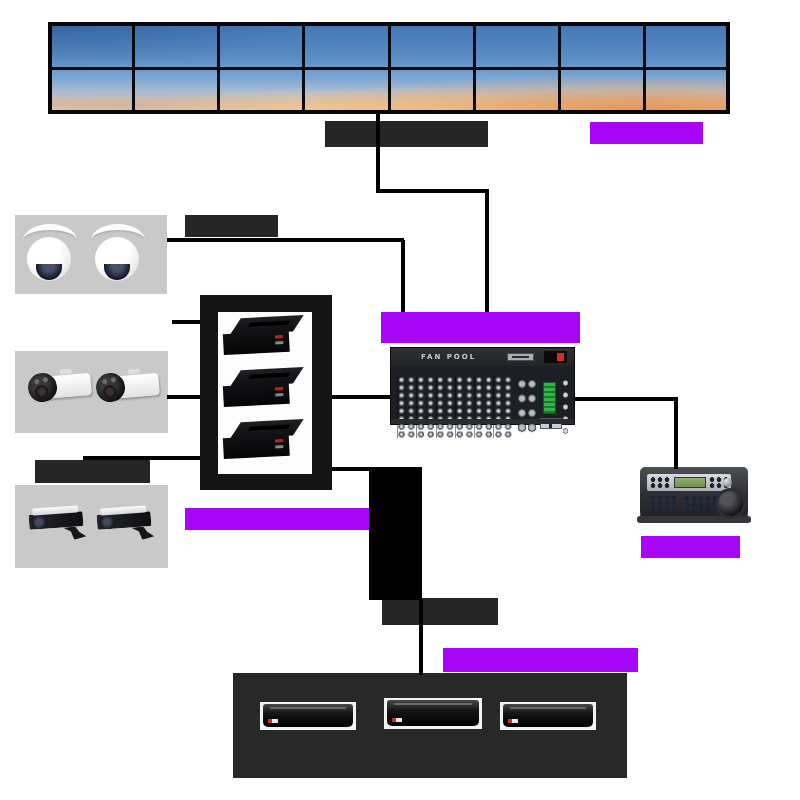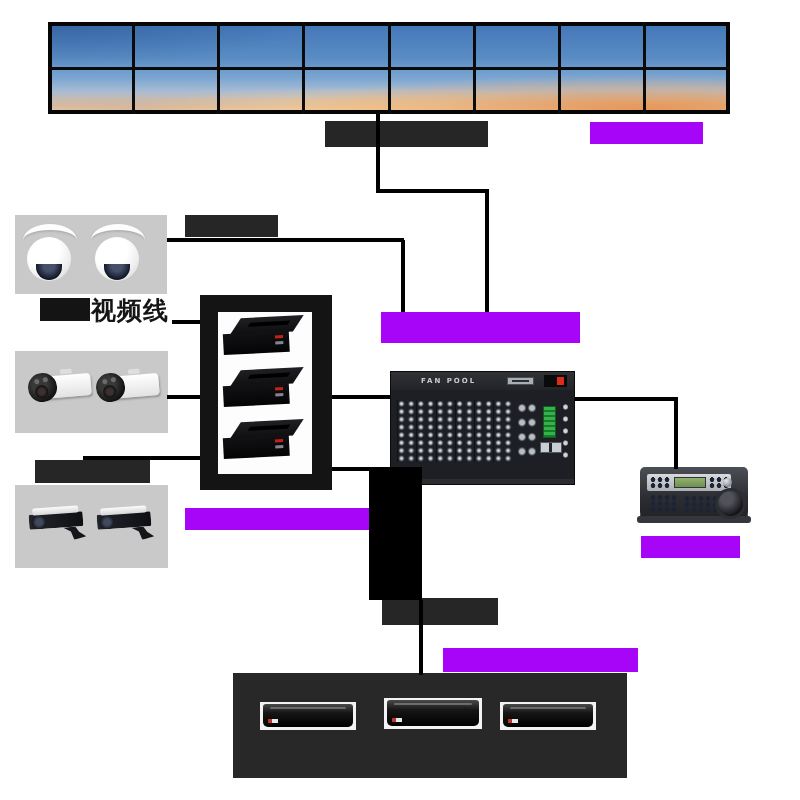--- a/index.html
+++ b/index.html
@@ -77,22 +77,22 @@
   .ddev:nth-child(1){left:5px;top:5px;} .ddev:nth-child(2){left:5px;top:57px;} .ddev:nth-child(3){left:5px;top:109px;}
   .d-top{position:absolute;left:13px;top:0;width:63px;height:16px;transform:skewX(-36deg);
     background:linear-gradient(#202024,#0f0f12);}
   .d-top i{position:absolute;left:13px;top:5px;width:40px;height:4px;background:#000;display:block;}
   .d-front{position:absolute;left:0;top:15px;width:66px;height:21px;
     background:linear-gradient(#121215,#040405);}
   .d-front i{position:absolute;right:6px;top:4px;width:8px;height:3px;background:#c22317;display:block;
     box-shadow:0 6px 0 #86878b;}
 
   
-  .matrix{left:390px;top:347px;width:185px;height:114px;background:#1c1d21;z-index:3;
-    border:1px solid #0a0a0a;box-sizing:border-box;margin-top:24px;}
+  .matrix{left:390px;top:347px;width:185px;height:78px;background:#1c1d21;z-index:3;
+    border:1px solid #0a0a0a;box-sizing:border-box;}
   .mx-top{position:absolute;left:0;top:0;right:0;height:18px;background:linear-gradient(#303134,#232427);
     border-bottom:1px solid #000;}
   .mx-title{position:absolute;left:30px;top:5px;font-size:7px;font-weight:bold;color:#c9cdd3;letter-spacing:2px;}
   .mx-conn{position:absolute;left:116px;top:5px;width:27px;height:8px;background:#a8aeb6;border:1px solid #4a4d52;box-sizing:border-box;}
   .mx-conn i{position:absolute;left:4px;top:2px;right:4px;height:2px;background:#2a2c30;display:block;}
   .mx-sw{position:absolute;right:7px;top:3px;width:23px;height:12px;background:#0a0a0a;}
   .mx-red{position:absolute;right:10px;top:5px;width:7px;height:8px;background:#dd2b1c;}
   .mx-body{position:absolute;left:0;top:18px;right:0;bottom:0;background:#1e1f24;}
   .mx-bnc{position:absolute;left:6px;top:10px;width:116px;height:62px;
     background-image:
@@ -198,23 +198,20 @@
         <div class="bullet"></div>
       </div>
   </div>
   <div class="abs gpanel" style="left:15px;top:485px;width:153px;height:83px;">
     <div class="cam-row">
         <div class="ircam"></div>
         <div class="ircam"></div>
       </div>
   </div>
 
-  <div class="abs cable-text">
-    <span class="cable-blob"></span><span>视频线</span>
-  </div>
 
   <div class="abs dist">
     <div class="dist-inner">
         <div class="ddev">
           <div class="d-top">
             <i></i>
           </div>
           <div class="d-front">
             <i></i>
           </div>

